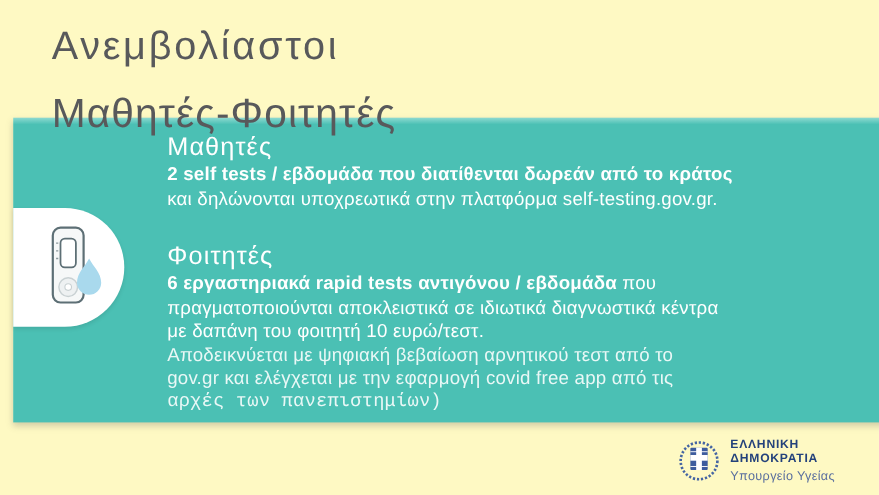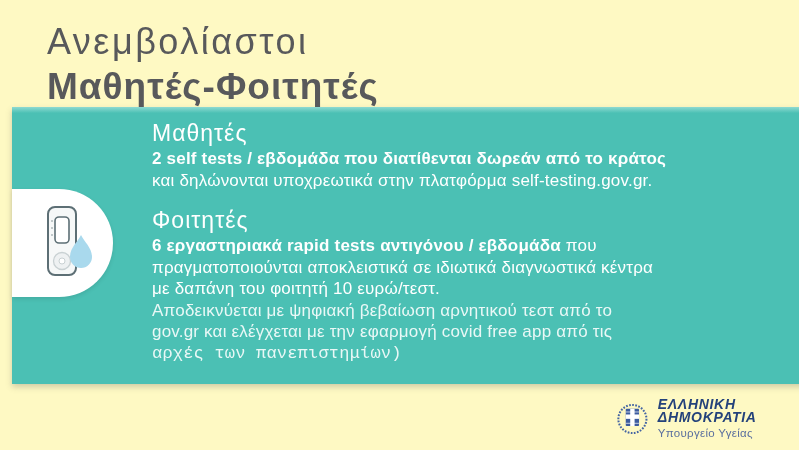--- a/index.html
+++ b/index.html
@@ -2,45 +2,45 @@
 <html><head>
 <meta charset="utf-8">
 <style>
   html,body{margin:0;padding:0;background:#fff;}
   body{width:799px;height:450px;font-family:"Liberation Sans",sans-serif;overflow:hidden;}
   .stage{position:relative;width:799px;height:450px;background:#fef9c3;overflow:hidden;}
 
   
   .title-block{position:absolute;left:47px;top:20px;z-index:3;color:#58595B;}
   .title-l1{font-size:36px;font-weight:400;letter-spacing:2.5px;line-height:44px;}
-  .title-l2{font-size:37px;font-weight:700;letter-spacing:1px;line-height:45px;}
+  .title-l2{font-size:37px;font-weight:400;letter-spacing:1px;line-height:45px;margin-top:16px;}
 
   
   .band{position:absolute;left:12px;top:107px;width:799px;height:277px;z-index:1;
         background:linear-gradient(180deg,#8edad1 0%,#4bc0b4 2.2%,#4bc0b4 100%);
         box-shadow:0 3px 6px rgba(90,90,90,0.28);}
 
   
   .pill{position:absolute;left:0;top:82px;width:101px;height:108px;background:#ffffff;
         border-radius:0 54px 54px 0;z-index:2;box-shadow:0 2px 4px rgba(0,0,0,0.10);}
   .pill svg{position:absolute;left:30px;top:12px;}
 
   
   .content{position:absolute;left:140px;top:12px;width:600px;color:#ffffff;}
   .sec-heading{margin:0;font-size:23px;font-weight:400;letter-spacing:1px;line-height:29px;}
   .content p{margin:0;font-size:17px;line-height:21.5px;letter-spacing:0.2px;}
   .b{font-weight:700;}
   .gap-top{margin-top:3px;}
-  .sec2{margin-top:15px;}
+  .sec2{margin-top:27px;}
   .note{margin-top:9px;color:rgba(255,255,255,0.88);}
 
   
   .gov{position:absolute;left:616px;top:397px;display:flex;align-items:center;gap:9px;z-index:2;}
   .gov-text{display:flex;flex-direction:column;}
-  .gov-name{font-size:14px;font-weight:700;letter-spacing:0.7px;color:#24427B;line-height:13px;font-style:italic;}
+  .gov-name{font-size:11px;font-weight:700;letter-spacing:0.7px;color:#24427B;line-height:13px;}
   .gov-unit{font-size:11.5px;color:#5A6F9E;letter-spacing:0.3px;margin-top:3px;line-height:13px;}
 </style>
 </head>
 <body>
 
 <div class="stage">
 
   <div class="title-block">
     <div class="title-l1">Ανεμβολίαστοι</div>
     <div class="title-l2">Μαθητές-Φοιτητές</div>

